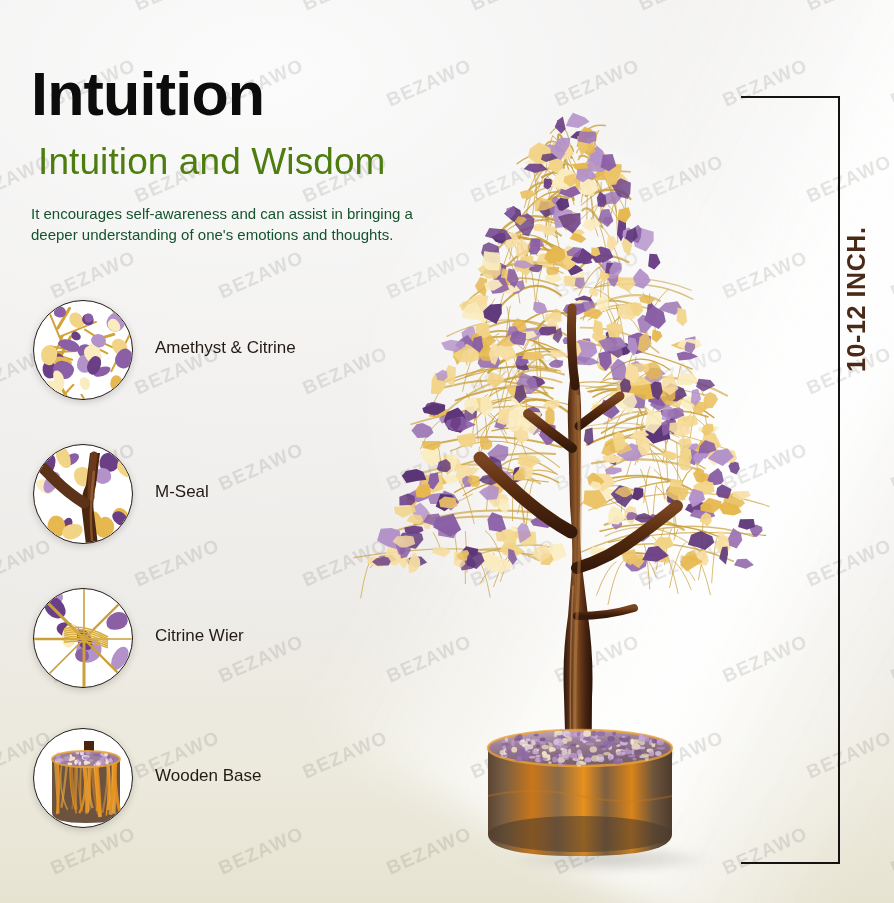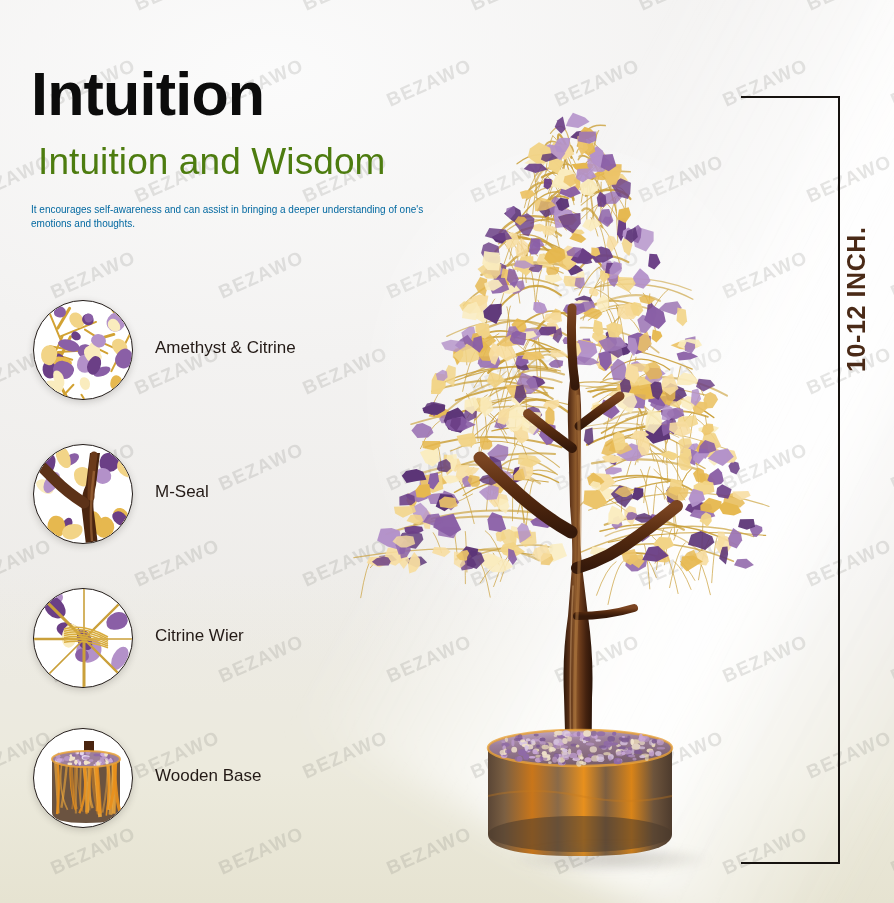--- a/index.html
+++ b/index.html
@@ -62,21 +62,21 @@
     font-size:61px; font-weight:700; letter-spacing:-0.8px;
     color:#0c0c0c; line-height:1;
   }
   #subhead{
     position:absolute; left:38px; top:143px;
     font-size:37px; font-weight:400; letter-spacing:.1px;
     color:#4d7c0f; line-height:1.05;
   }
   #bodycopy{
     position:absolute; left:31px; top:203px; width:400px;
-    font-size:10px; line-height:1.42; color:#0369a1;
+    font-size:15px; line-height:1.42; color:#14532d;
   }
 
   
   .feature{ position:absolute; left:33px; }
   .bubble{
     position:relative;
     width:100px; height:100px; border-radius:50%;
     border:1.6px solid #241d1a;
     background:#ffffff;
     overflow:hidden;

